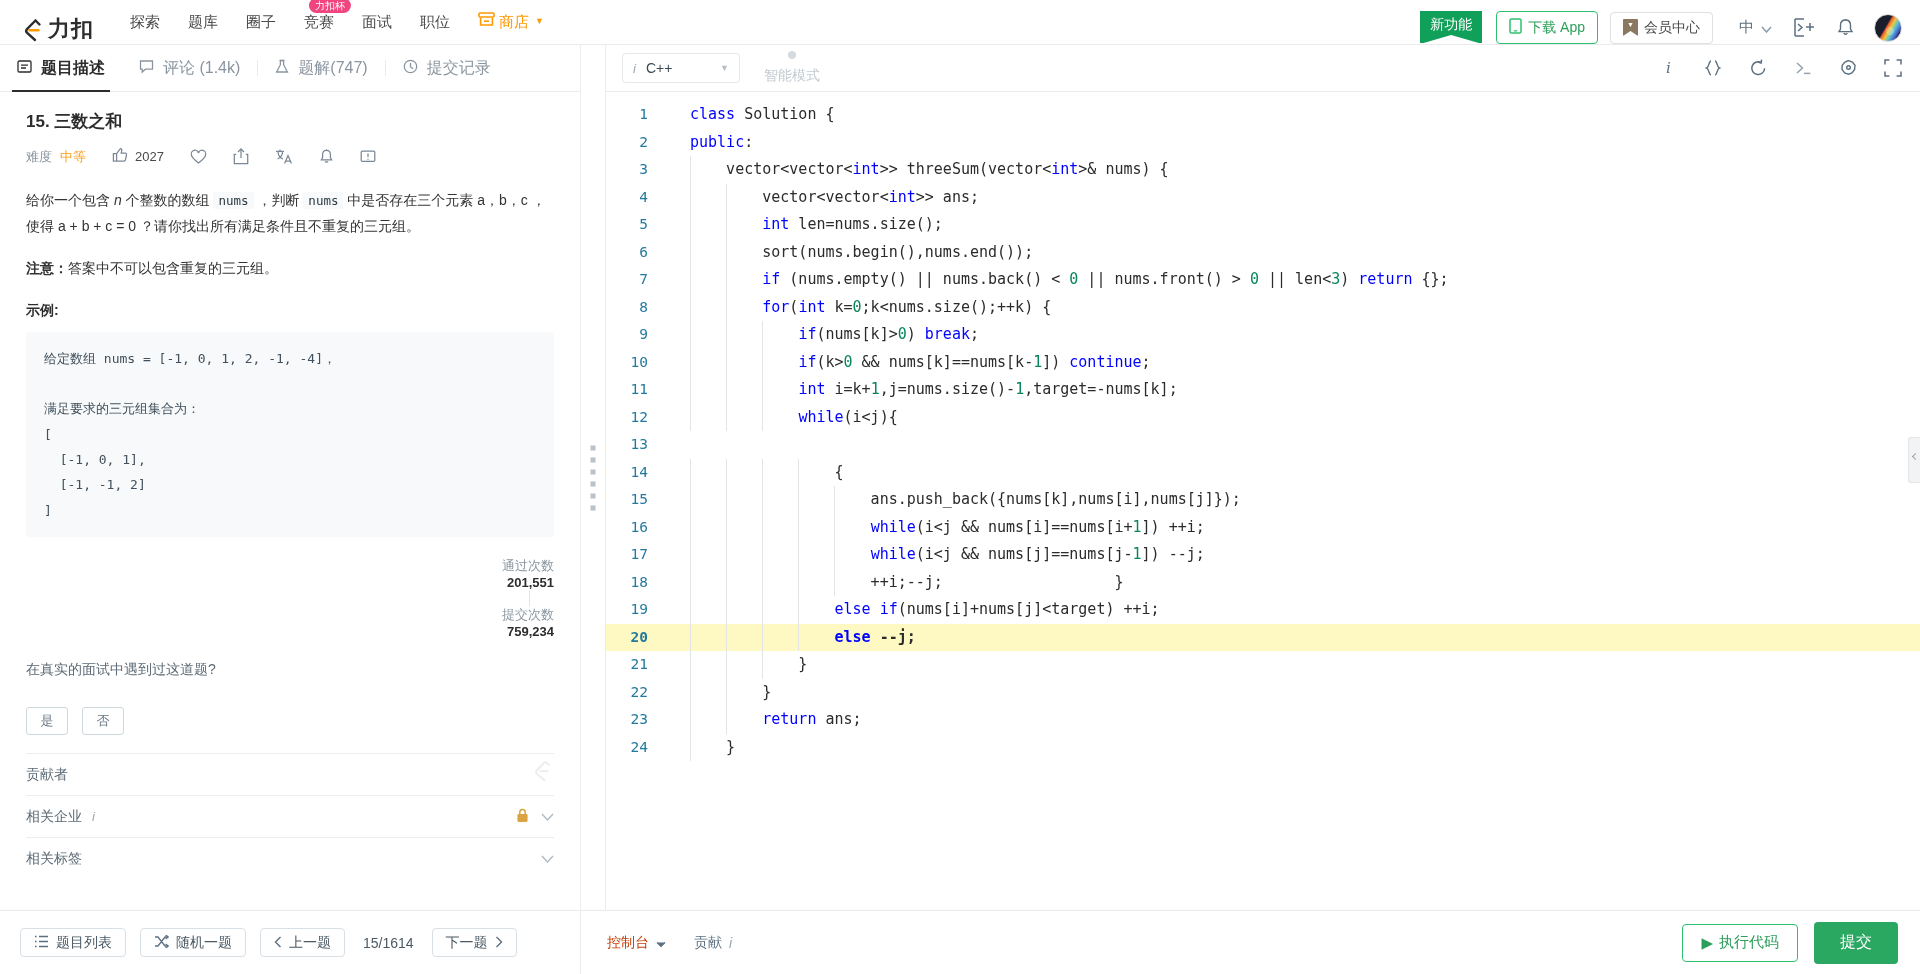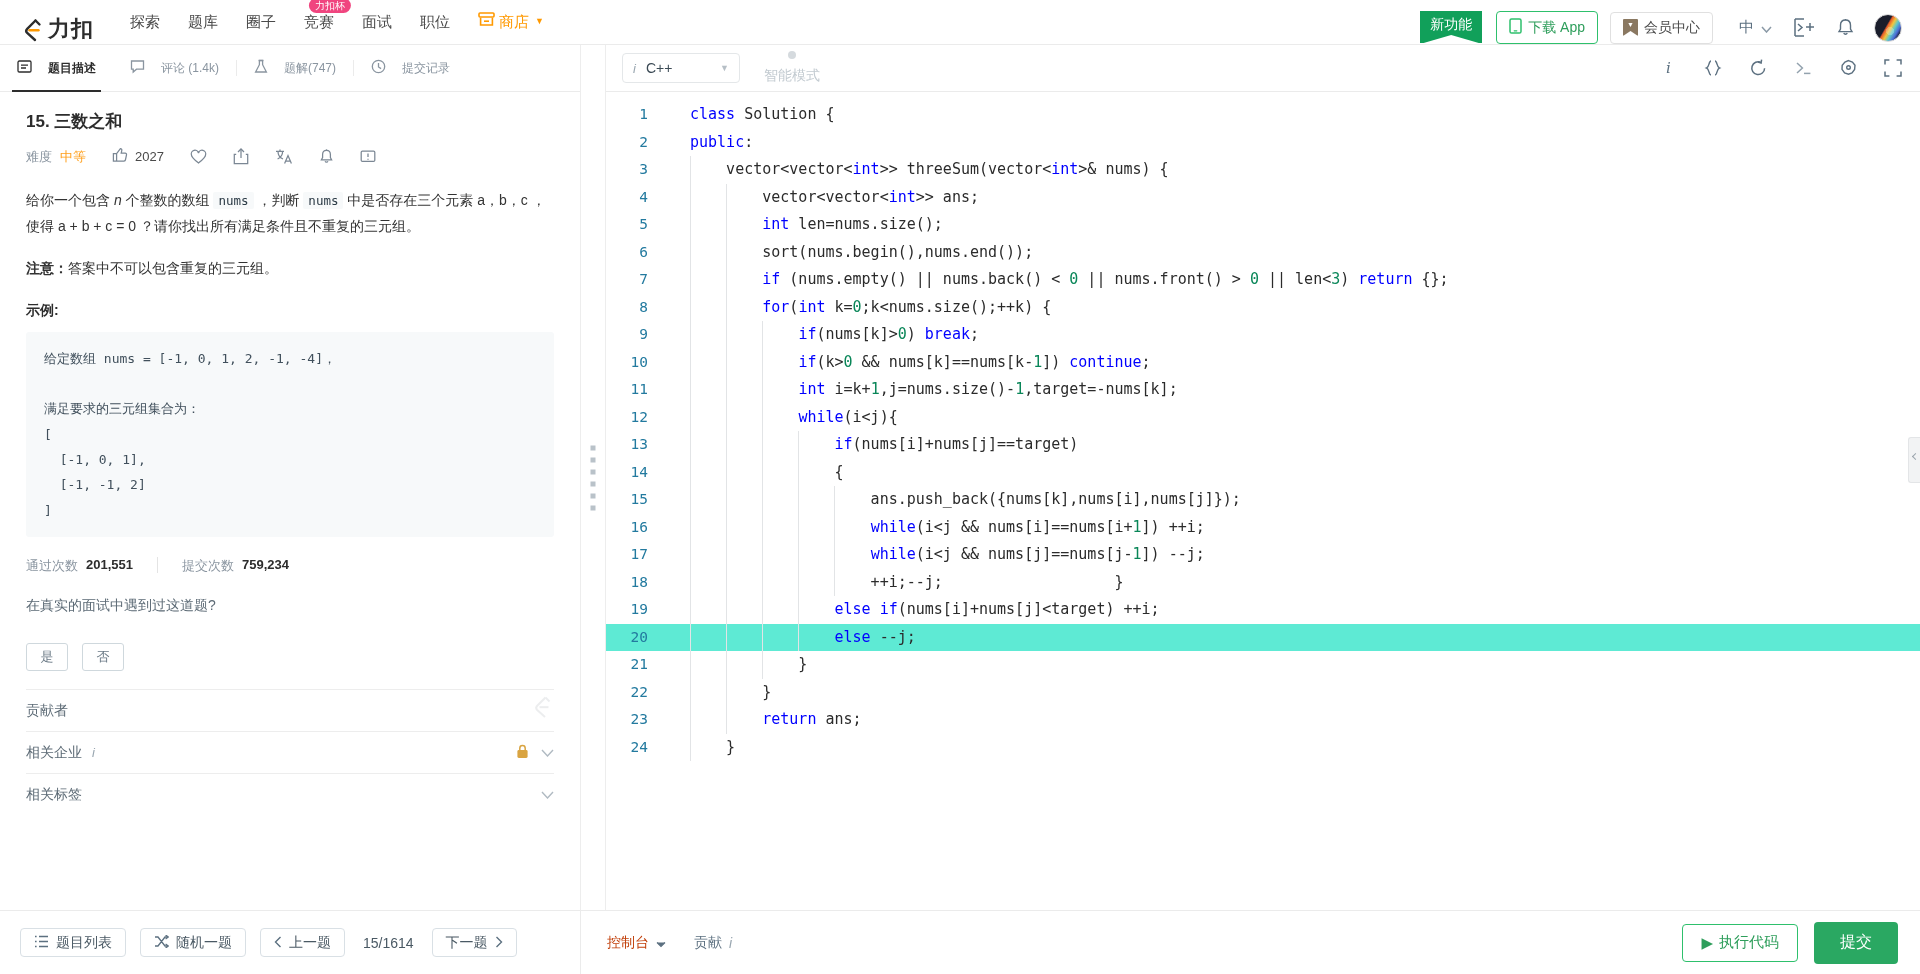--- a/index.html
+++ b/index.html
@@ -79,21 +79,21 @@
     width: 26px; flex: 0 0 26px; background: #fff; position: relative;
     border-left: 1px solid #ededed; border-right: 1px solid #ededed; cursor: col-resize;
   }
   .grip { position: absolute; top: 50%; left: 50%; transform: translate(-50%,-50%); display: flex; flex-direction: column; gap: 7px; }
   .grip span { width: 5px; height: 5px; background: #b9c2c9; display: block; }
   .right-pane { flex: 1; display: flex; flex-direction: column; min-width: 0; }
 
   
   .tabs { height: 47px; flex: 0 0 47px; display: flex; align-items: stretch; border-bottom: 1px solid #ebebeb; }
   .tab {
-    display: flex; align-items: center; gap: 16px; padding: 0 17px; font-size: 12px;
+    display: flex; align-items: center; gap: 9px; padding: 0 17px; font-size: 16px;
     color: #8a95a0; cursor: pointer; position: relative; white-space: nowrap;
   }
   .tab.active { color: #2d2d2d; font-weight: 600; }
   .tab.active::after { content: ""; position: absolute; left: 12px; right: 12px; bottom: -1px; height: 2px; background: #2d2d2d; }
   .tab-sep { width: 1px; background: #ebebeb; margin: 15px 0; }
 
   
   .problem { flex: 1; overflow: hidden; padding: 18px 26px 0; position: relative; }
   .p-title { font-size: 17px; font-weight: 600; color: #2d2d2d; margin-bottom: 14px; }
   .p-meta { display: flex; align-items: center; gap: 0; margin-bottom: 22px; }
@@ -108,21 +108,21 @@
     color: #2b3a45; padding: 1px 5px; border-radius: 2px;
   }
   .p-note { font-size: 14px; line-height: 1.85; color: #333; margin-bottom: 20px; }
   .p-note b { font-weight: 700; }
   .p-section-title { font-size: 14px; font-weight: 700; color: #2d2d2d; margin-bottom: 12px; }
   .example-box {
     background: #f7f9fa; border-radius: 3px; padding: 14px 18px;
     font-family: "DejaVu Sans Mono", monospace; font-size: 13px; line-height: 1.95; color: #41505c;
     white-space: pre; margin-bottom: 20px;
   }
-  .stats { display: flex; align-items: flex-start; font-size: 13px; color: #8a95a0; margin-bottom: 22px; }
+  .stats { display: flex; align-items: flex-end; font-size: 13px; color: #8a95a0; margin-bottom: 22px; flex-direction: column; }
   .stats b { color: #2d2d2d; font-weight: 700; margin-left: 8px; }
   .stats-sep { width: 1px; height: 16px; background: #e4e4e4; margin: 0 24px; }
   .q-line { font-size: 14px; color: #5c6a75; margin-bottom: 28px; }
   .yn { display: flex; gap: 14px; margin-bottom: 18px; }
   .yn button {
     width: 42px; height: 28px; border: 1px solid #cfd8dd; background: #fff;
     color: #6b7a86; border-radius: 3px; font-size: 13px; cursor: pointer;
     font-family: "Liberation Sans", sans-serif;
   }
   .acc-row {
@@ -154,21 +154,21 @@
   .ed-tools { margin-left: auto; display: flex; align-items: center; gap: 26px; color: #5c7080; }
   .ed-tools > span { cursor: pointer; display: flex; align-items: center; }
 
   
   .code-wrap { flex: 1; overflow: hidden; background: #fff; position: relative; }
   .code {
     font-family: "DejaVu Sans Mono", monospace; font-size: 15px; line-height: 27.5px;
     counter-reset: ln; padding-top: 9px;
   }
   .cl { display: flex; align-items: flex-start; height: 27.5px; white-space: pre; }
-  .cl.active { background: #5eead4; }
+  .cl.active { background: #fef9c3; font-weight: bold; }
   .ln {
     width: 62px; flex: 0 0 62px; text-align: right; padding-right: 20px;
     color: #237a9f; font-size: 14.5px; user-select: none;
   }
   .ctext { position: relative; padding-left: 22px; }
   .kw { color: #0000ff; }
   .num { color: #098658; }
   .ty { color: #0000ff; }
   .pl { color: #2b2b2b; }
   .guide { position: absolute; top: 0; bottom: 0; width: 1px; background: #e2e4e6; }
@@ -522,21 +522,21 @@
             <div class="cl"><div class="ln">3</div><div class="ctext"><span class="guide" style="left: 22px;"></span><span class="pl">    vector&lt;vector&lt;</span><span class="ty">int</span><span class="pl">&gt;&gt; threeSum(vector&lt;</span><span class="ty">int</span><span class="pl">&gt;&amp; nums) {</span></div></div>
             <div class="cl"><div class="ln">4</div><div class="ctext"><span class="guide" style="left: 22px;"></span><span class="guide" style="left: 58px;"></span><span class="pl">        vector&lt;vector&lt;</span><span class="ty">int</span><span class="pl">&gt;&gt; ans;</span></div></div>
             <div class="cl"><div class="ln">5</div><div class="ctext"><span class="guide" style="left: 22px;"></span><span class="guide" style="left: 58px;"></span><span class="pl">        </span><span class="ty">int</span><span class="pl"> len=nums.size();</span></div></div>
             <div class="cl"><div class="ln">6</div><div class="ctext"><span class="guide" style="left: 22px;"></span><span class="guide" style="left: 58px;"></span><span class="pl">        sort(nums.begin(),nums.end());</span></div></div>
             <div class="cl"><div class="ln">7</div><div class="ctext"><span class="guide" style="left: 22px;"></span><span class="guide" style="left: 58px;"></span><span class="pl">        </span><span class="kw">if</span><span class="pl"> (nums.empty() || nums.back() &lt; </span><span class="num">0</span><span class="pl"> || nums.front() &gt; </span><span class="num">0</span><span class="pl"> || len&lt;</span><span class="num">3</span><span class="pl">) </span><span class="kw">return</span><span class="pl"> {};</span></div></div>
             <div class="cl"><div class="ln">8</div><div class="ctext"><span class="guide" style="left: 22px;"></span><span class="guide" style="left: 58px;"></span><span class="pl">        </span><span class="kw">for</span><span class="pl">(</span><span class="ty">int</span><span class="pl"> k=</span><span class="num">0</span><span class="pl">;k&lt;nums.size();++k) {</span></div></div>
             <div class="cl"><div class="ln">9</div><div class="ctext"><span class="guide" style="left: 22px;"></span><span class="guide" style="left: 58px;"></span><span class="guide" style="left: 94px;"></span><span class="pl">            </span><span class="kw">if</span><span class="pl">(nums[k]&gt;</span><span class="num">0</span><span class="pl">) </span><span class="kw">break</span><span class="pl">;</span></div></div>
             <div class="cl"><div class="ln">10</div><div class="ctext"><span class="guide" style="left: 22px;"></span><span class="guide" style="left: 58px;"></span><span class="guide" style="left: 94px;"></span><span class="pl">            </span><span class="kw">if</span><span class="pl">(k&gt;</span><span class="num">0</span><span class="pl"> &amp;&amp; nums[k]==nums[k-</span><span class="num">1</span><span class="pl">]) </span><span class="kw">continue</span><span class="pl">;</span></div></div>
             <div class="cl"><div class="ln">11</div><div class="ctext"><span class="guide" style="left: 22px;"></span><span class="guide" style="left: 58px;"></span><span class="guide" style="left: 94px;"></span><span class="pl">            </span><span class="ty">int</span><span class="pl"> i=k+</span><span class="num">1</span><span class="pl">,j=nums.size()-</span><span class="num">1</span><span class="pl">,target=-nums[k];</span></div></div>
             <div class="cl"><div class="ln">12</div><div class="ctext"><span class="guide" style="left: 22px;"></span><span class="guide" style="left: 58px;"></span><span class="guide" style="left: 94px;"></span><span class="pl">            </span><span class="kw">while</span><span class="pl">(i&lt;j){</span></div></div>
-            <div class="cl"><div class="ln">13</div><div class="ctext"><span class="guide" style="left: 22px;"></span><span class="guide" style="left: 58px;"></span><span class="guide" style="left: 94px;"></span><span class="guide" style="left: 130px;"></span><span class="pl">                </span><span class="kw">if</span><span class="pl">(nums[i]+nums[j]==target)</span></div></div>
+            <div class="cl"><div class="ln">13</div></div>
             <div class="cl"><div class="ln">14</div><div class="ctext"><span class="guide" style="left: 22px;"></span><span class="guide" style="left: 58px;"></span><span class="guide" style="left: 94px;"></span><span class="guide" style="left: 130px;"></span><span class="pl">                {</span></div></div>
             <div class="cl"><div class="ln">15</div><div class="ctext"><span class="guide" style="left: 22px;"></span><span class="guide" style="left: 58px;"></span><span class="guide" style="left: 94px;"></span><span class="guide" style="left: 130px;"></span><span class="guide" style="left: 166px;"></span><span class="pl">                    ans.push_back({nums[k],nums[i],nums[j]});</span></div></div>
             <div class="cl"><div class="ln">16</div><div class="ctext"><span class="guide" style="left: 22px;"></span><span class="guide" style="left: 58px;"></span><span class="guide" style="left: 94px;"></span><span class="guide" style="left: 130px;"></span><span class="guide" style="left: 166px;"></span><span class="pl">                    </span><span class="kw">while</span><span class="pl">(i&lt;j &amp;&amp; nums[i]==nums[i+</span><span class="num">1</span><span class="pl">]) ++i;</span></div></div>
             <div class="cl"><div class="ln">17</div><div class="ctext"><span class="guide" style="left: 22px;"></span><span class="guide" style="left: 58px;"></span><span class="guide" style="left: 94px;"></span><span class="guide" style="left: 130px;"></span><span class="guide" style="left: 166px;"></span><span class="pl">                    </span><span class="kw">while</span><span class="pl">(i&lt;j &amp;&amp; nums[j]==nums[j-</span><span class="num">1</span><span class="pl">]) --j;</span></div></div>
             <div class="cl"><div class="ln">18</div><div class="ctext"><span class="guide" style="left: 22px;"></span><span class="guide" style="left: 58px;"></span><span class="guide" style="left: 94px;"></span><span class="guide" style="left: 130px;"></span><span class="guide" style="left: 166px;"></span><span class="pl">                    ++i;--j;                   }</span></div></div>
             <div class="cl"><div class="ln">19</div><div class="ctext"><span class="guide" style="left: 22px;"></span><span class="guide" style="left: 58px;"></span><span class="guide" style="left: 94px;"></span><span class="guide" style="left: 130px;"></span><span class="pl">                </span><span class="kw">else</span><span class="pl"> </span><span class="kw">if</span><span class="pl">(nums[i]+nums[j]&lt;target) ++i;</span></div></div>
             <div class="cl active"><div class="ln">20</div><div class="ctext"><span class="guide" style="left: 22px;"></span><span class="guide" style="left: 58px;"></span><span class="guide" style="left: 94px;"></span><span class="guide" style="left: 130px;"></span><span class="pl">                </span><span class="kw">else</span><span class="pl"> --j;</span></div></div>
             <div class="cl"><div class="ln">21</div><div class="ctext"><span class="guide" style="left: 22px;"></span><span class="guide" style="left: 58px;"></span><span class="guide" style="left: 94px;"></span><span class="pl">            }</span></div></div>
             <div class="cl"><div class="ln">22</div><div class="ctext"><span class="guide" style="left: 22px;"></span><span class="guide" style="left: 58px;"></span><span class="pl">        }</span></div></div>
             <div class="cl"><div class="ln">23</div><div class="ctext"><span class="guide" style="left: 22px;"></span><span class="guide" style="left: 58px;"></span><span class="pl">        </span><span class="kw">return</span><span class="pl"> ans;</span></div></div>

